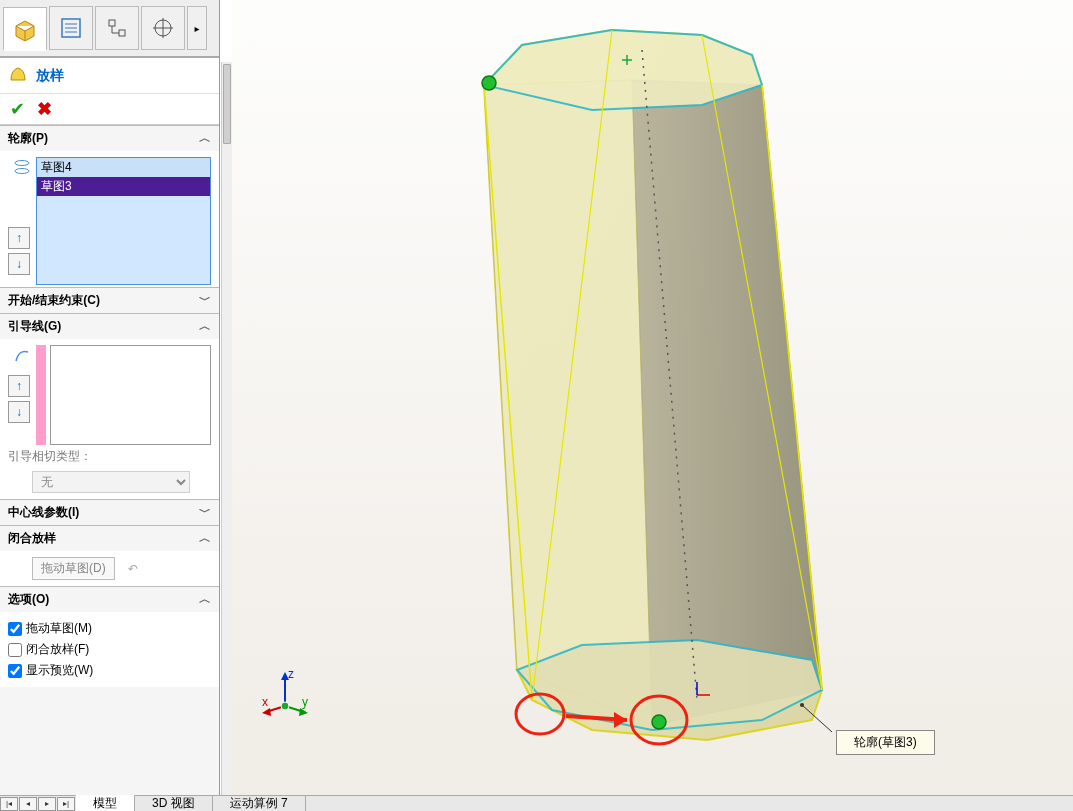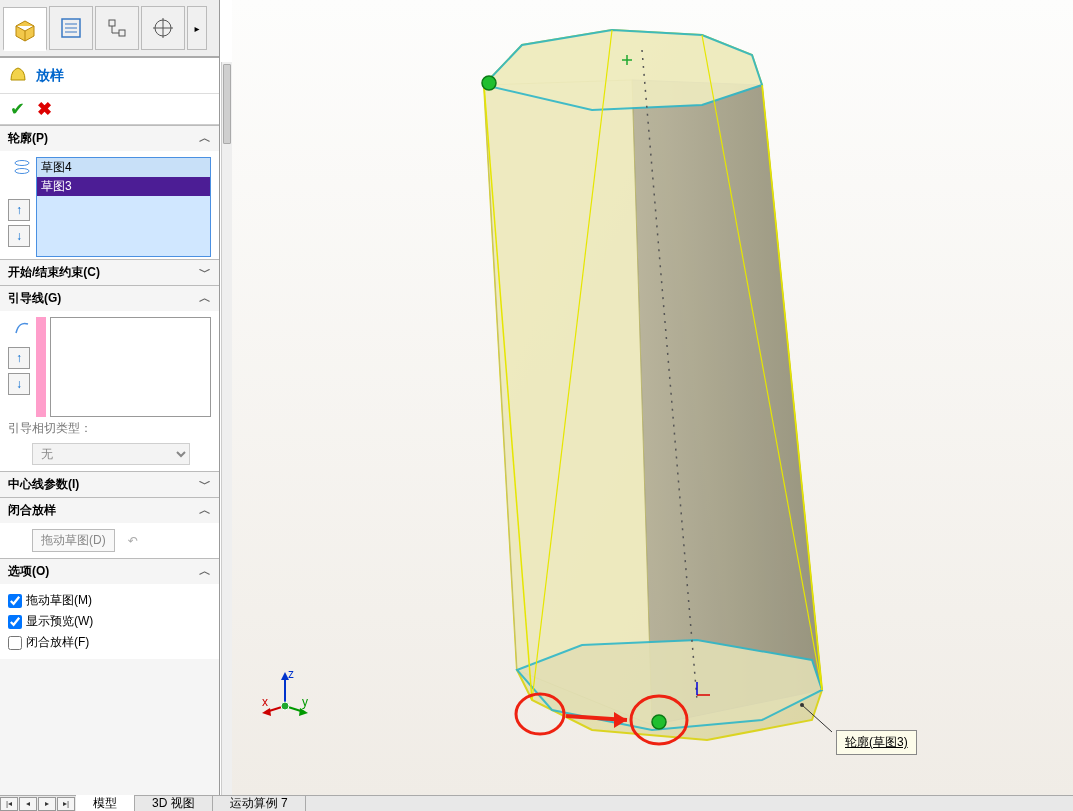--- a/index.html
+++ b/index.html
@@ -17,21 +17,21 @@
 .confirm-row { padding: 4px 10px; display: flex; gap: 12px; border-bottom: 1px solid #ccc; background: #fff; }
 .confirm-row .ok { color: #1a9e1a; font-size: 18px; cursor: pointer; }
 .confirm-row .cancel { color: #d00; font-size: 18px; cursor: pointer; font-weight: bold; }
 
 .section { border-top: 1px solid #bbb; }
 .section-header { padding: 4px 8px; font-weight: bold; display: flex; justify-content: space-between; align-items: center; background: #f5f5f5; cursor: pointer; }
 .chevron { color: #666; }
 .section-body { padding: 6px 8px; background: #fff; }
 
 .profile-row { display: flex; align-items: flex-start; gap: 4px; }
-.profile-list { flex:1; background: #d0e7ff; border: 1px solid #4a90e2; height: 100px; }
+.profile-list { flex:1; background: #d0e7ff; border: 1px solid #4a90e2; height: 128px; }
 .profile-list div { padding: 1px 4px; cursor: pointer; }
 .profile-list .item1 { background: #c8e0f8; }
 .profile-list .item2 { background: #4c1d95; color: #fff; }
 
 .arrow-btns { display: flex; flex-direction: column; gap: 4px; margin-top: 40px; }
 .arrow-btn { width: 22px; height: 22px; border: 1px solid #999; background: #f5f5f5; display: flex; align-items: center; justify-content: center; cursor: pointer; color: #0066cc; font-weight: bold; }
 
 .guide-row { display: flex; align-items: flex-start; gap: 4px; }
 .pink-bar { width: 10px; background: #ff9ecb; height: 100px; }
 .guide-list { flex:1; background: #fff; border: 1px solid #999; height: 100px; }
@@ -55,21 +55,21 @@
 .model-svg { position: absolute; left: 232px; top: 0; }
 
 .triad { position: absolute; left: 260px; top: 668px; }
 
 .bottom-tabs { position: absolute; bottom: 0; left: 0; right: 0; height: 16px; display: flex; align-items: center; background: #e8e8e8; border-top: 1px solid #aaa; }
 .bottom-tabs .nav-btns { display: flex; }
 .bottom-tabs .nav-btn { width: 18px; height: 14px; border: 1px solid #999; margin-right:1px; display: flex; align-items: center; justify-content: center; background:#f5f5f5; font-size:8px; color:#333;}
 .bottom-tabs .tab { padding: 0 17px; border-right: 1px solid #aaa; cursor: pointer; }
 .bottom-tabs .tab.active { background: #fff; }
 
-.callout { position: absolute; left: 836px; top: 730px; background: #fdfcea; border: 1px solid #888; padding: 3px 8px; font-size: 12px; text-decoration: underline; }
+.callout { position: absolute; left: 836px; top: 730px; background: #fdfcea; border: 1px solid #888; padding: 3px 17px; font-size: 12px; }
 
 .scrollbar { position: absolute; left: 221px; top: 62px; width: 11px; bottom: 14px; background: #efefef; border-left:1px solid #ccc; }
 .scroll-thumb { position: absolute; top:2px; left:1px; right:1px; height: 80px; background: #cfcfcf; border:1px solid #aaa; border-radius:1px;}
 
 .flyout-tab { position:absolute; left:232px; top:354px; width:10px; height:44px; background:#e8e8e8; border:1px solid #aaa; border-left:none; border-radius:0 3px 3px 0; cursor:pointer;}
 
 .side-icon { width:20px; height:20px; display:flex; align-items:center; justify-content:center; margin: 0 0 4px 4px;}
 </style>
 </head>
 <body>
@@ -204,26 +204,26 @@
     <div class="section-header">
       <span>选项(O)</span>
       <span class="chevron">︿</span>
     </div>
     <div class="section-body options">
       <label>
           <input type="checkbox" checked="" style="">
           <span>拖动草图(M)</span>
         </label>
       <label>
+          <input type="checkbox" style="">
+          <span>闭合放样(F)</span>
+        </label>
+      <label>
           <input type="checkbox" checked="" style="">
           <span>显示预览(W)</span>
-        </label>
-      <label>
-          <input type="checkbox" style="">
-          <span>闭合放样(F)</span>
         </label>
     </div>
   </div>
 </div>
 
 <div class="scrollbar">
   <div class="scroll-thumb"></div>
 </div>
 
 <div class="flyout-tab"></div>

